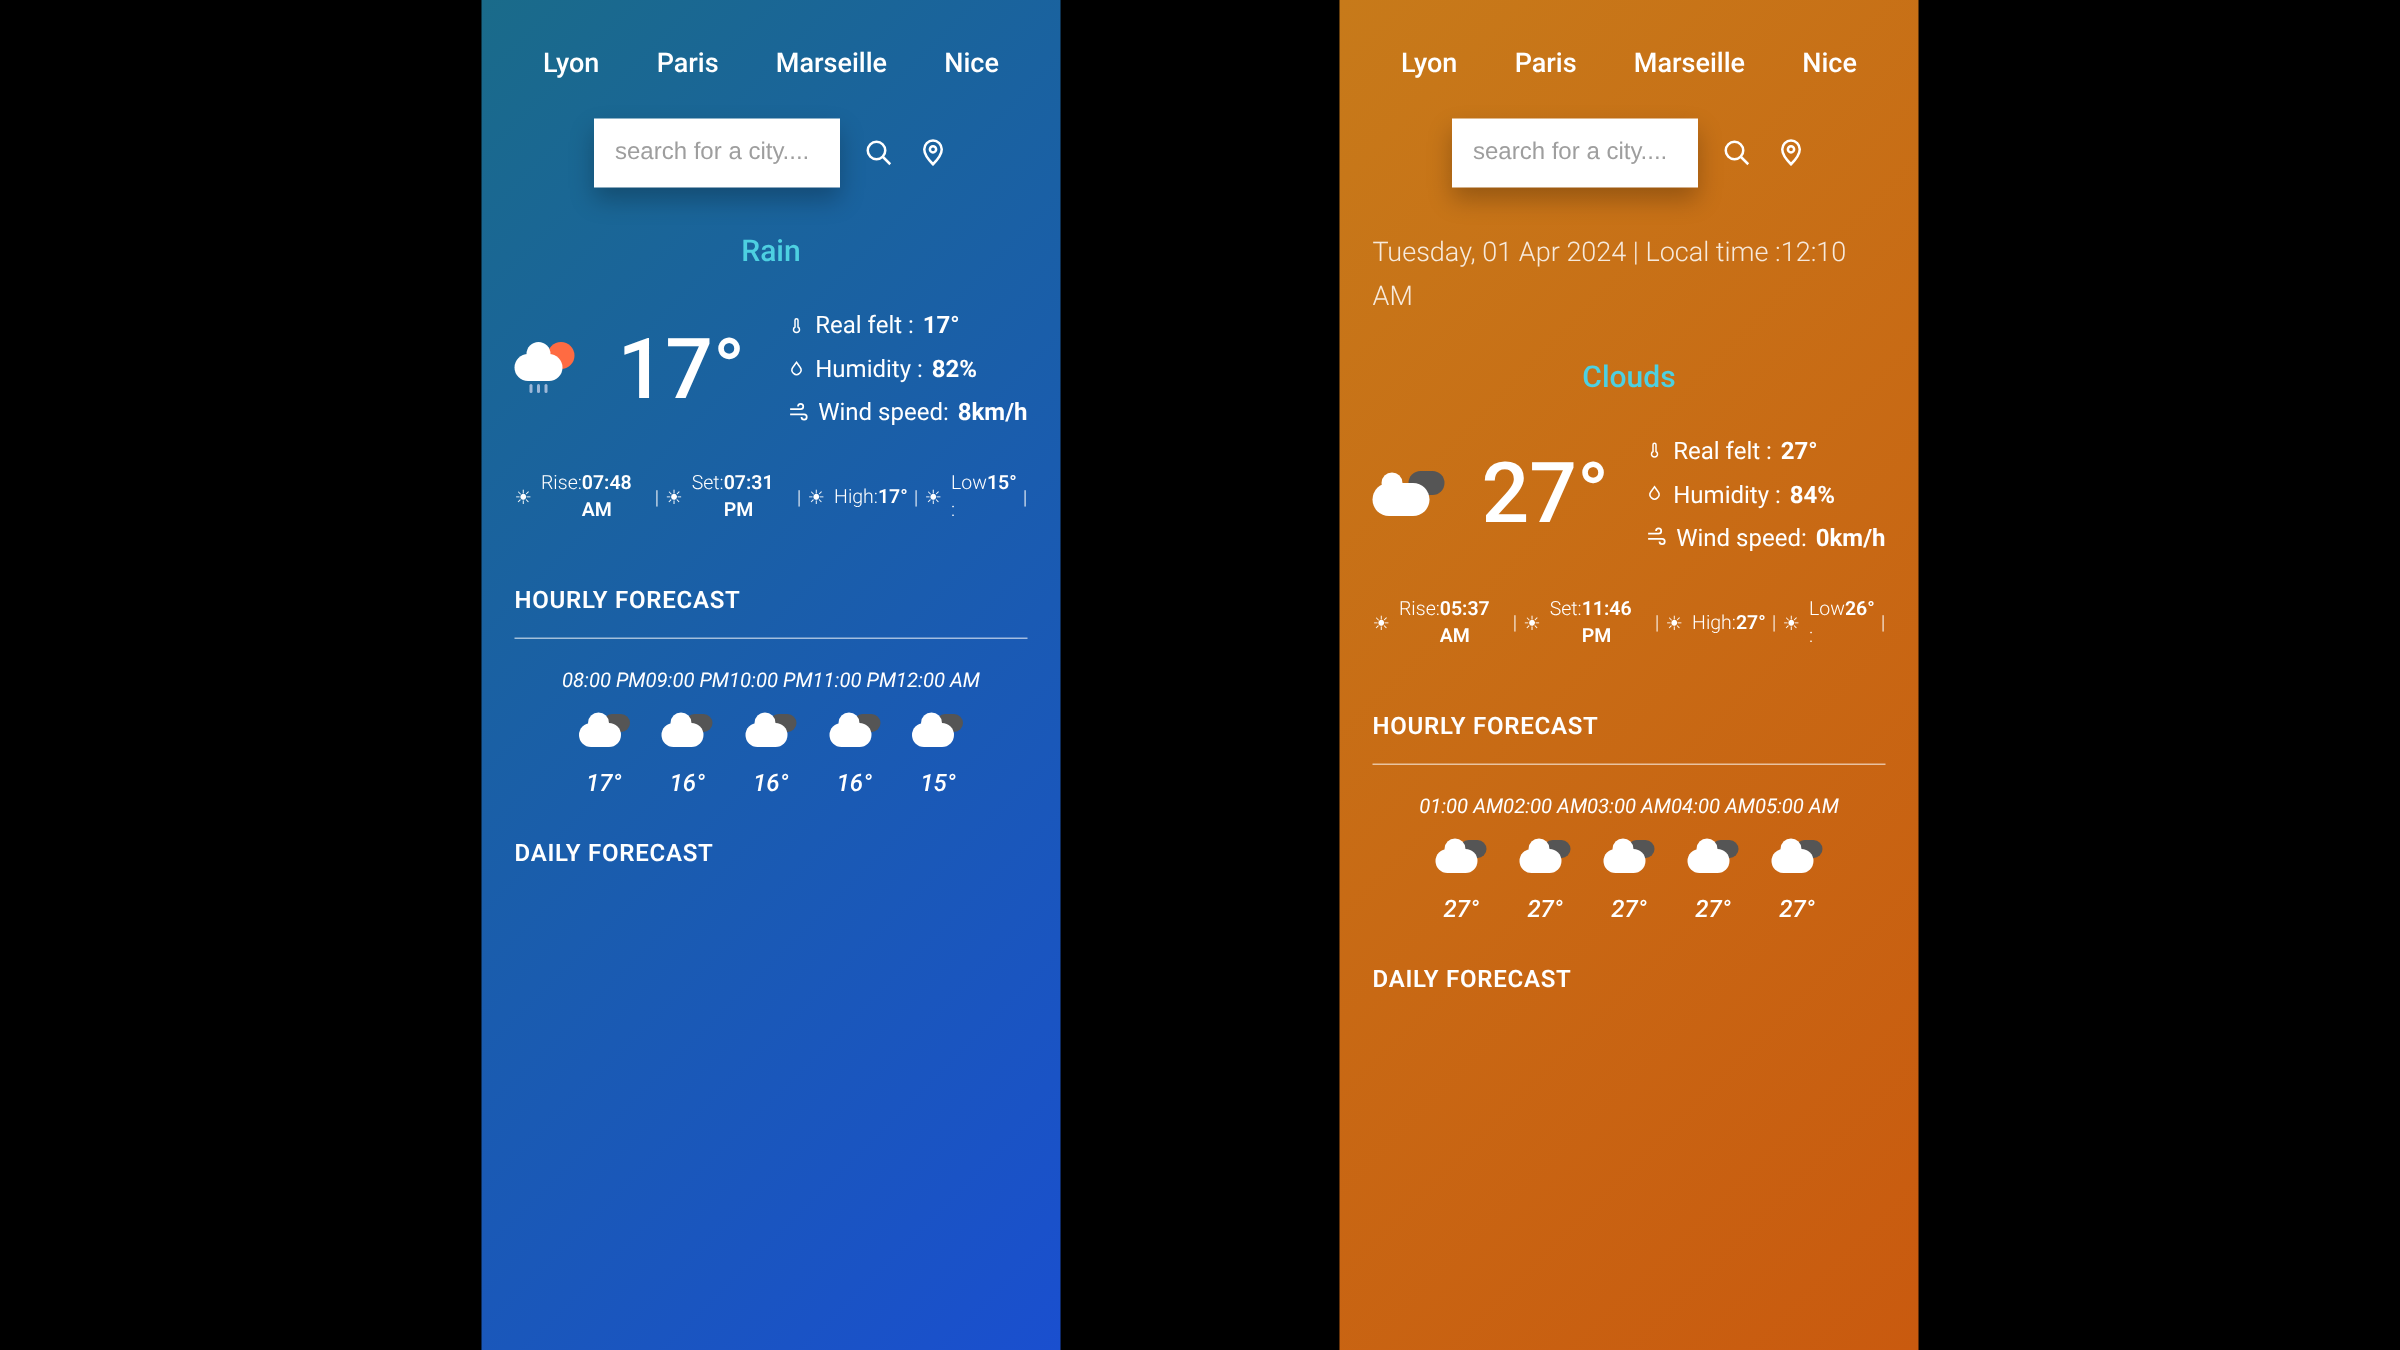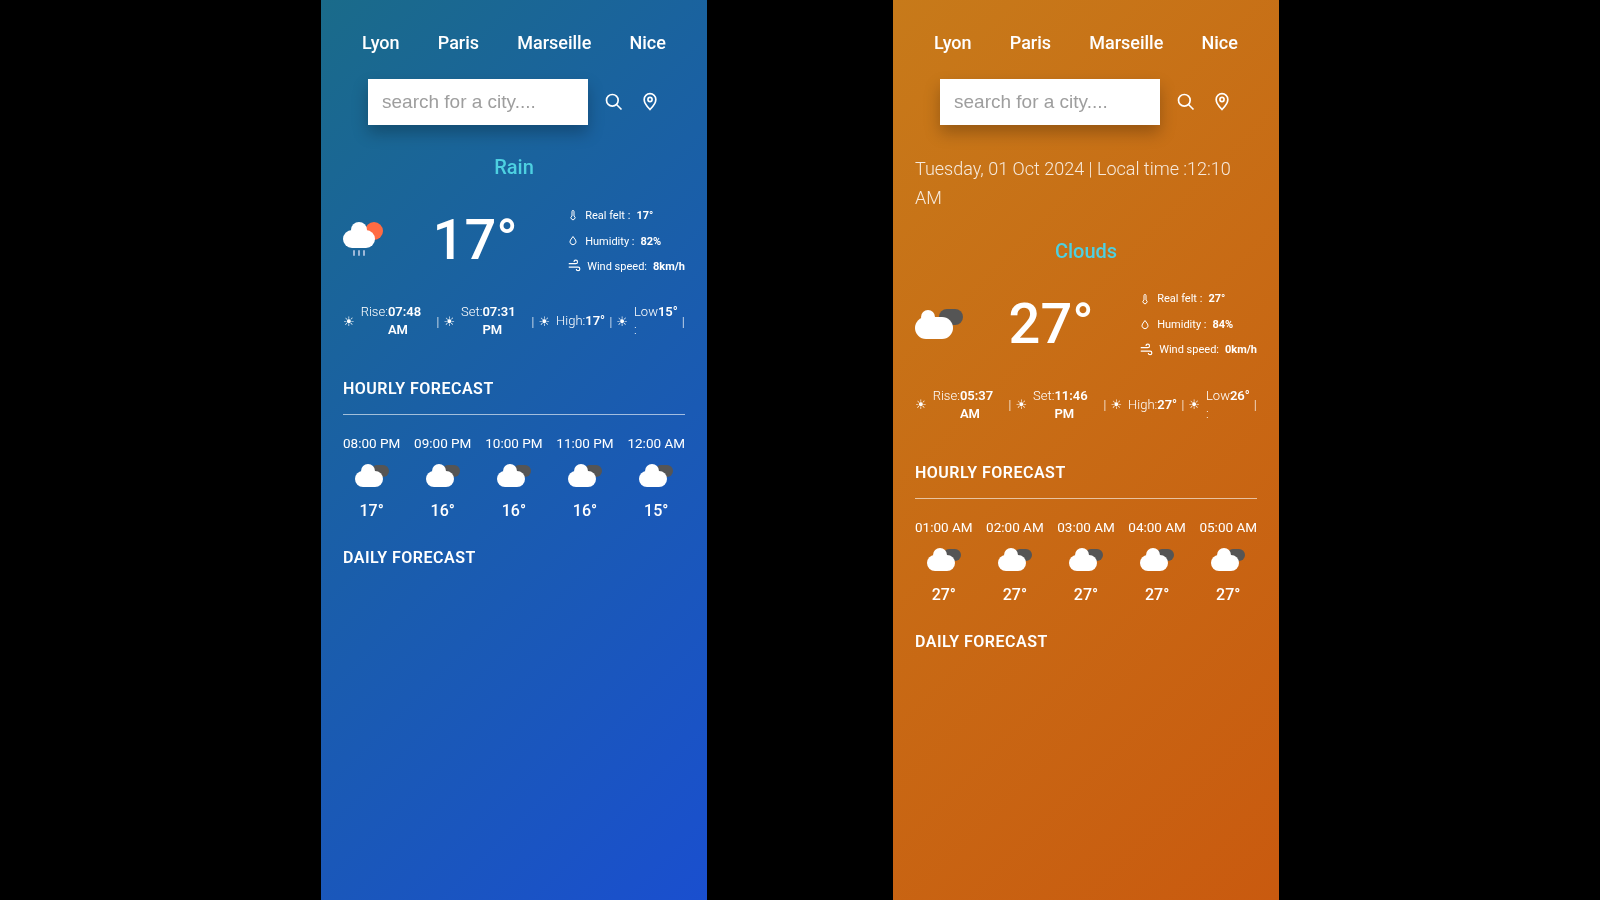--- a/index.html
+++ b/index.html
@@ -31,25 +31,25 @@
   }
   .cities span { cursor: pointer; }
   .searchrow {
     display: flex;
     align-items: center;
     justify-content: center;
     gap: 16px;
     margin-bottom: 30px;
   }
   .searchrow input {
-    width: 220px;
+    width: 164px;
     height: 46px;
     border: none;
     padding: 0 14px;
-    font-size: 19px;
+    font-size: 16px;
     box-shadow: 0 8px 16px rgba(0,0,0,0.25);
     outline: none;
     color: #ef4444;
   }
   .searchrow input::placeholder { color: #9e9e9e; }
   .icon-btn { cursor: pointer; display:flex; align-items:center; }
   .datetime {
     font-size: 18px;
     font-weight: 300;
     color: rgba(255,255,255,0.85);
@@ -70,21 +70,21 @@
     font-weight: 500;
   }
   .mainrow {
     display: flex;
     align-items: center;
     justify-content: space-between;
     margin-bottom: 30px;
     gap: 8px;
   }
   .bigtemp { font-size: 56px; font-weight: 500; }
-  .details { font-size: 11px; display:flex; flex-direction:column; gap:10px;text-align:center; }
+  .details { font-size: 16px; display:flex; flex-direction:column; gap:10px;text-align:center; }
   .details .row { display:flex; align-items:center; gap:6px; white-space:nowrap; }
   .details .val { font-weight:700; }
   .sunrow {
     display:flex;
     align-items:center;
     justify-content:space-between;
     font-size: 13px;
     margin-bottom: 40px;
     gap:4px;
   }
@@ -99,22 +99,23 @@
     letter-spacing: 0.5px;
     margin-bottom: 16px;
   }
   hr.divider {
     border: none;
     border-top: 1px solid rgba(255,255,255,0.6);
     margin-bottom: 20px;
   }
   .hourly {
     display: flex;
-    justify-content: space-between;
+    justify-content: center;
     margin-bottom: 28px;
+    font-style: italic;
   }
   .hourly .hcell {
     display:flex; flex-direction:column; align-items:center; gap:14px;
     font-size: 14px;
   }
   .hourly .htime { font-size: 13.5px; white-space:nowrap; }
   .hourly .htemp { font-size: 16px; font-weight:500; }
   .cloud-ico { width:34px; height:22px; position:relative; }
   .cloud-ico .back {
     position:absolute; right:0; top:0; width:18px; height:12px;
@@ -314,21 +315,21 @@
           <line x1="21" y1="21" x2="15" y2="15"></line>
         </svg>
     </span>
     <span class="icon-btn">
       <svg width="20" height="22" viewBox="0 0 24 24" fill="none" stroke="#fff" stroke-width="2">
           <path d="M12 21s-7-7-7-12a7 7 0 0 1 14 0c0 5-7 12-7 12z"></path>
           <circle cx="12" cy="9" r="2.5"></circle>
         </svg>
     </span>
   </div>
-  <div class="datetime">Tuesday, 01 Oct 2024 | Local time :12:10 AM</div>
+  <div class="datetime">Tuesday, 01 Apr 2024 | Local time :12:10 AM</div>
   <div class="condition">Clouds</div>
   <div class="mainrow">
     <div class="cloud-ico" style="width:48px;height:30px">
       <div class="back" style="width:24px;height:16px"></div>
       <div class="front" style="width:38px;height:22px"></div>
     </div>
     <div class="bigtemp">27°</div>
     <div class="details">
       <div class="row">
         <span>

